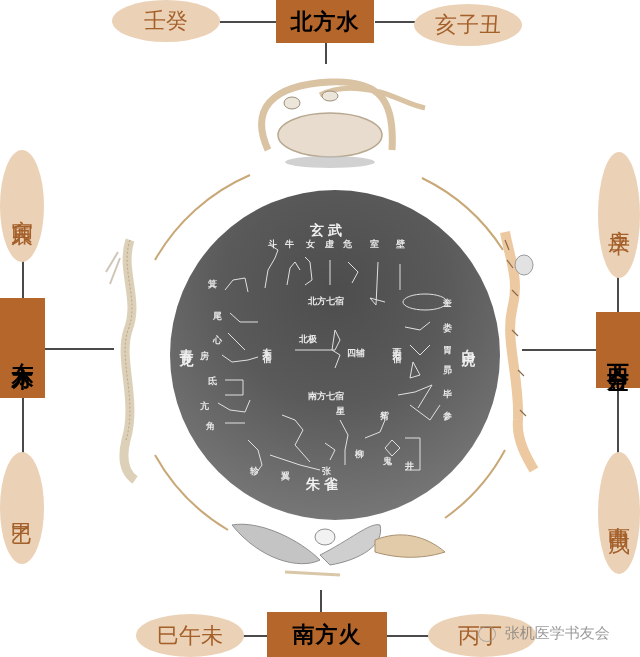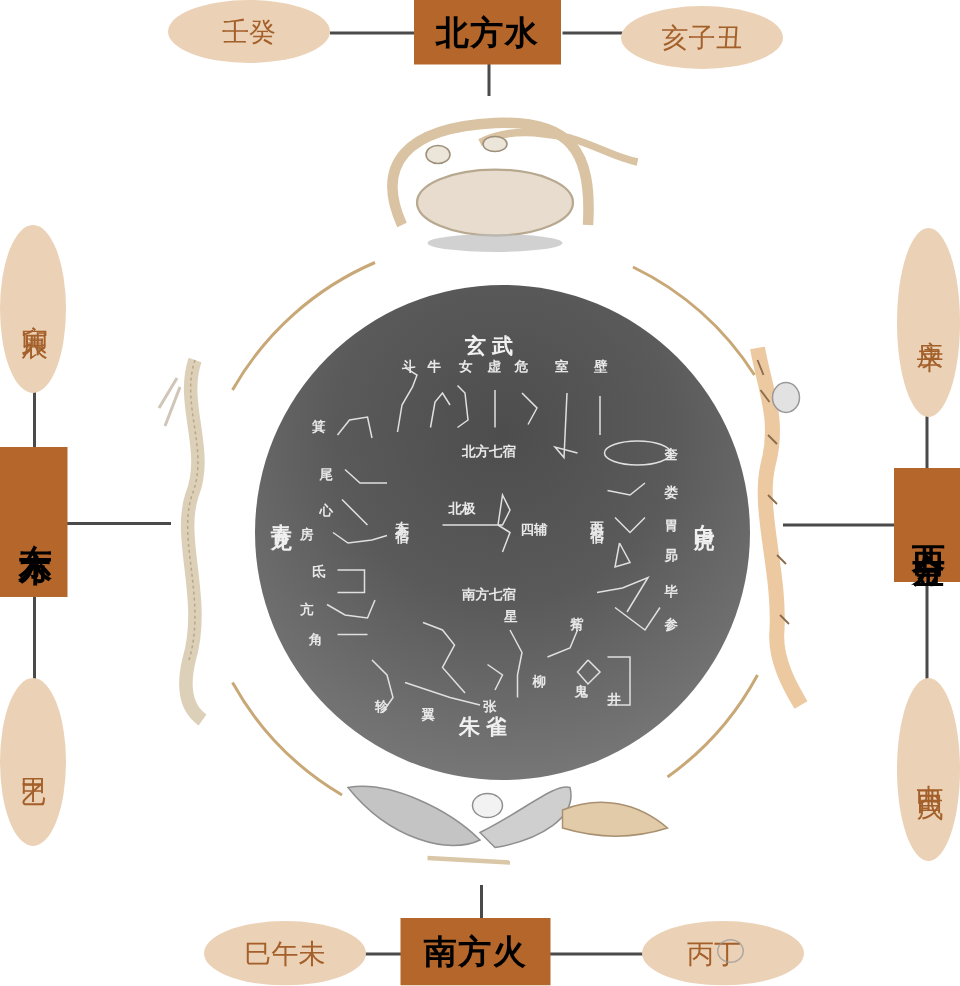--- a/index.html
+++ b/index.html
@@ -1,21 +1,21 @@
 <!DOCTYPE html>
 <html><head>
 <meta charset="utf-8">
 <style>
   html,body{margin:0;padding:0;background:#ffffff;}
   body{width:640px;height:657px;position:relative;overflow:hidden;font-family:"DejaVu Sans","Liberation Sans",sans-serif;}
   .line{position:absolute;background:#4a4a4a;}
   .box{position:absolute;background:#b5662a;color:#000000;font-weight:bold;display:flex;align-items:center;justify-content:center;letter-spacing:1px;}
   .box.h{font-size:22px;}
   .box.v{writing-mode:vertical-rl;font-size:22px;letter-spacing:3px;}
-  .oval{position:absolute;background:#ebd1b5;border-radius:50%;color:#a4602b;display:flex;align-items:center;justify-content:center;font-family:"DejaVu Serif","Liberation Serif",serif;font-size:18px;}
+  .oval{position:absolute;background:#ebd1b5;border-radius:50%;color:#a4602b;display:flex;align-items:center;justify-content:center;font-family:"DejaVu Serif","Liberation Serif",serif;font-size:22px;}
   .oval.v{writing-mode:vertical-rl;letter-spacing:3px;}
   .disc{position:absolute;left:170px;top:190px;width:330px;height:330px;border-radius:50%;
         background:radial-gradient(circle at 50% 30%, #4e4d4d 0%, #5b5a5a 40%, #7a7979 85%, #8b8a8a 100%);}
   .star-txt{position:absolute;color:#e8e8e8;font-size:9px;font-weight:bold;white-space:nowrap;}
   .big-txt{position:absolute;color:#f0f0f0;font-size:14px;font-weight:bold;white-space:nowrap;letter-spacing:4px;}
   .vtxt{writing-mode:vertical-rl;}
   svg{position:absolute;left:0;top:0;}
   .watermark{position:absolute;left:478px;top:624px;color:#7a7a7a;font-size:15px;opacity:0.75;white-space:nowrap;}
 </style>
 </head>
@@ -35,21 +35,21 @@
 
 <div class="line" style="left:617px;top:275px;width:2px;height:40px;"></div>
 <div class="line" style="left:617px;top:385px;width:2px;height:70px;"></div>
 <div class="line" style="left:522px;top:349px;width:75px;height:2px;"></div>
 
 <div class="oval" style="left:112px;top:0px;width:108px;height:42px;">壬癸</div>
 <div class="box h" style="left:276px;top:0px;width:98px;height:43px;">北方水</div>
 <div class="oval" style="left:414px;top:4px;width:108px;height:42px;text-align:center;">亥子丑</div>
 
 <div class="oval" style="left:136px;top:614px;width:108px;height:43px;">巳午未</div>
-<div class="box h" style="left:267px;top:612px;width:100px;height:45px;">南方火</div>
+<div class="box h" style="left:267px;top:612px;width:120px;height:45px;">南方火</div>
 <div class="oval" style="left:428px;top:614px;width:108px;height:43px;justify-content:flex-start;padding-left:30px;box-sizing:border-box;">丙丁</div>
 
 <div class="oval v" style="left:0px;top:150px;width:44px;height:112px;">寅卯辰</div>
 <div class="box v" style="left:0px;top:298px;width:45px;height:100px;">东方木</div>
 <div class="oval v" style="left:0px;top:452px;width:44px;height:112px;">甲乙</div>
 
 <div class="oval v" style="left:598px;top:152px;width:42px;height:126px;">庚辛</div>
 <div class="box v" style="left:596px;top:312px;width:44px;height:76px;">西方金</div>
 <div class="oval v" style="left:598px;top:452px;width:42px;height:122px;">申酉戌</div>
 
@@ -173,13 +173,14 @@
 <div class="star-txt" style="left:355px;top:448px;">柳</div>
 <div class="star-txt" style="left:383px;top:455px;">鬼</div>
 <div class="star-txt" style="left:405px;top:460px;">井</div>
 <div class="star-txt" style="left:322px;top:465px;">张</div>
 <div class="star-txt" style="left:281px;top:470px;">翼</div>
 <div class="star-txt" style="left:250px;top:465px;">轸</div>
 <div class="big-txt" style="left:306px;top:476px;text-align:center;">朱雀</div>
 
 <div class="watermark">
   <span style="display:inline-block;width:16px;height:14px;border:1.5px solid #9a9a9a;border-radius:50%;margin-right:4px;vertical-align:middle;"></span>
+  <span>张机医学书友会</span>
 </div>
 
 </body></html>

